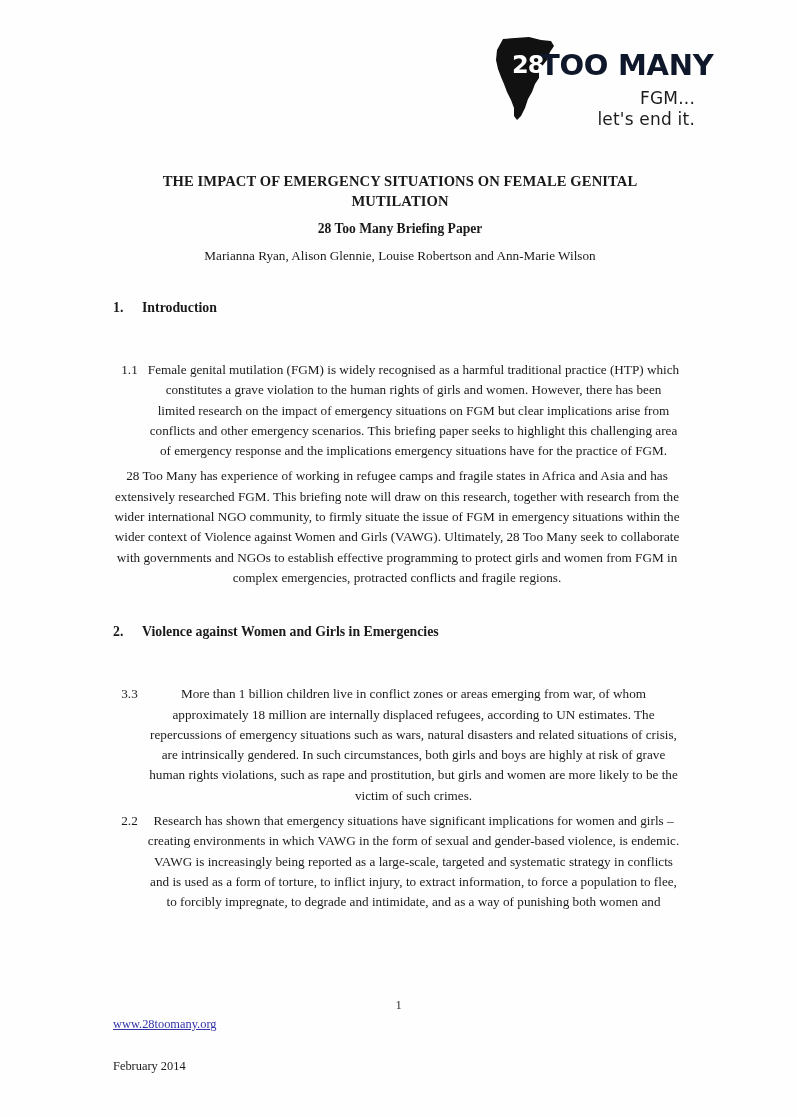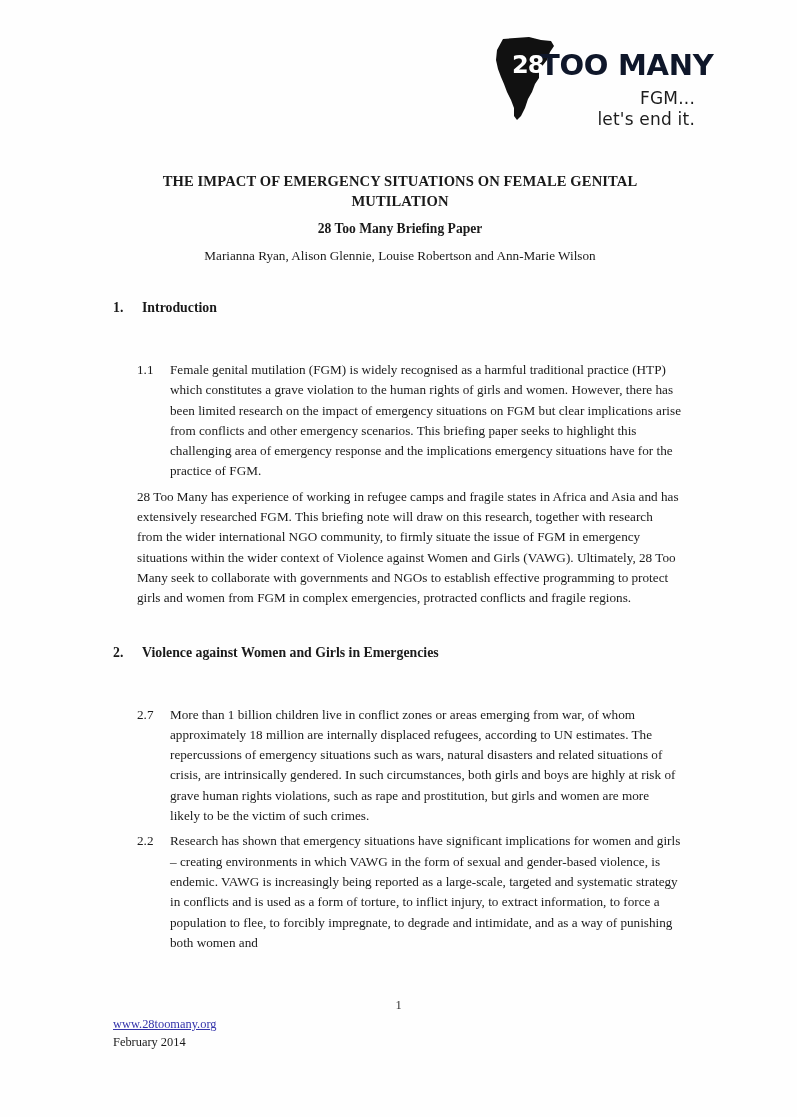--- a/index.html
+++ b/index.html
@@ -120,22 +120,21 @@
     margin: 0 0 0 0;
   }
   .section-heading .num {
     width: 29px;
     flex: 0 0 29px;
   }
   .para {
     display: flex;
     font-size: 13.2px;
     line-height: 20.3px;
-    text-align: left;
-    margin-left: 24px;
+    text-align: center;
   }
   .para .num {
     width: 33px;
     flex: 0 0 33px;
   }
   .para .body {
     flex: 1 1 auto;
   }
   .gap-after-heading { height: 44px; }
   .gap-between-paras { height: 5px; }
@@ -158,20 +157,21 @@
     font-size: 12.4px;
     line-height: 18px;
   }
   .footer-link {
     color: #3333aa;
     display: inline-block;
   }
   .footer-date {
     color: #1a1a1a;
     display: block;
+    margin-top: 24px;
   }
 </style>
 </head>
 <body>
 
 <div class="page">
 
   <div class="logo-block">
     <div class="logo-row">
       <svg class="africa-shape" viewBox="0 0 62 86" aria-hidden="true">
@@ -210,21 +210,21 @@
 
     <div class="gap-before-section"></div>
 
     <div class="section-heading">
       <span class="num">2.</span>
       <span>Violence against Women and Girls in Emergencies</span>
     </div>
     <div class="gap-after-heading"></div>
 
     <div class="para">
-      <span class="num">2.7</span>
+      <span class="num">3.3</span>
       <span class="body">More than 1 billion children live in conflict zones or areas emerging from war, of whom approximately 18 million are internally displaced refugees, according to UN estimates. The repercussions of emergency situations such as wars, natural disasters and related situations of crisis, are intrinsically gendered. In such circumstances, both girls and boys are highly at risk of grave human rights violations, such as rape and prostitution, but girls and women are more likely to be the victim of such crimes.</span>
     </div>
     <div class="gap-between-paras"></div>
 
     <div class="para">
       <span class="num">2.2</span>
       <span class="body">Research has shown that emergency situations have significant implications for women and girls – creating environments in which VAWG in the form of sexual and gender-based violence, is endemic.  VAWG is increasingly being reported as a large-scale, targeted and systematic strategy in conflicts and is used as a form of torture, to inflict injury, to extract information, to force a population to flee, to forcibly impregnate, to degrade and intimidate, and as a way of punishing both women and</span>
     </div>
 
   </div>

